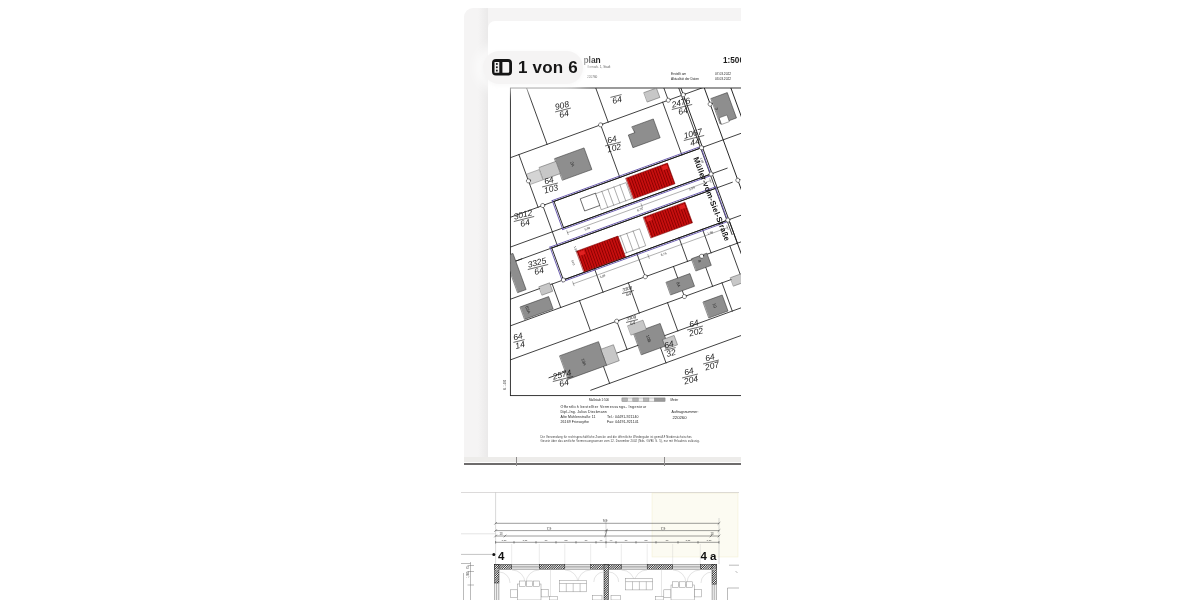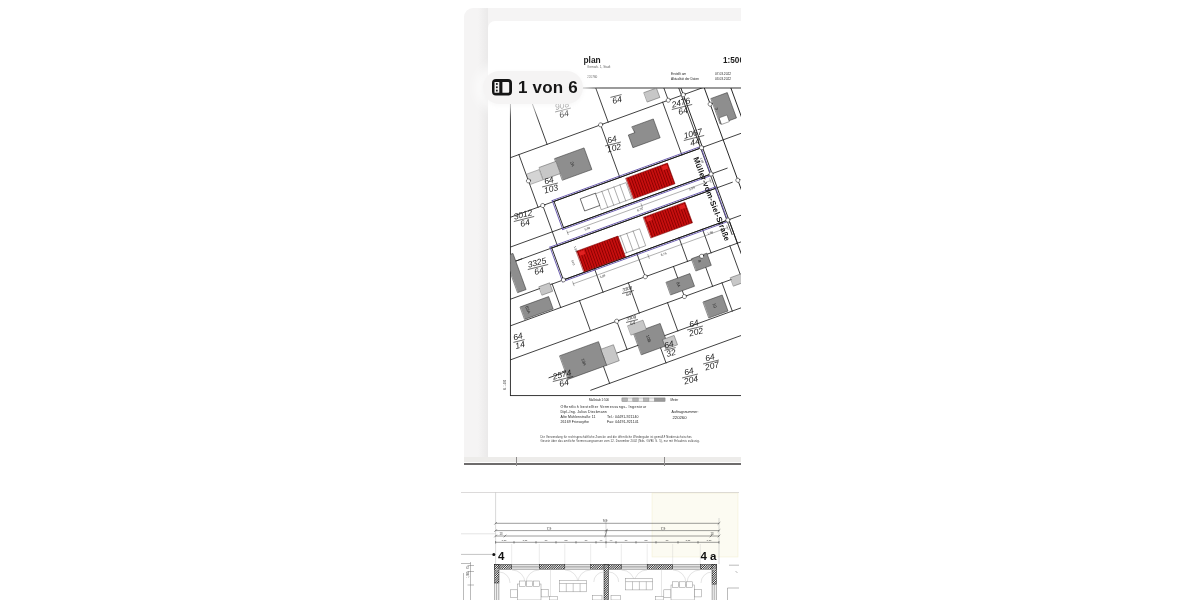--- a/index.html
+++ b/index.html
@@ -416,21 +416,21 @@
 </g>
 <text x="468.6" y="578" font-family="Liberation Sans, sans-serif" font-size="2.6" fill="#444" transform="rotate(-90 468.6 578)">1,985</text>
 <text x="468.6" y="569" font-family="Liberation Sans, sans-serif" font-size="2.6" fill="#444" transform="rotate(-90 468.6 569)">75</text>
 
 <g stroke="#777" stroke-width="0.5" fill="none">
 <path d="M729 565.2 H741 M735.5 571 L737.5 573 M727.5 588 H741 M727.5 588 V600 M739 576 h2"></path>
 </g>
 </g>
 </svg>
 
-<div class="abs" style="left:483px;top:51px;width:100px;height:33px;background:#f5f4f4;border-radius:17px;box-shadow:0 0 12px 7px rgba(255,255,255,0.8), 0 1px 4px rgba(0,0,0,0.10);display:flex;align-items:center;margin-top:20px;">
+<div class="abs" style="left:483px;top:51px;width:100px;height:33px;background:#f5f4f4;border-radius:17px;box-shadow:0 0 12px 7px rgba(255,255,255,0.8), 0 1px 4px rgba(0,0,0,0.10);display:flex;align-items:center;">
 
 <svg style="margin-left:9px" width="20" height="16.6" viewBox="0 0 20 16.6">
 <path d="M4 0 h12 a4 4 0 0 1 4 4 v8.6 a4 4 0 0 1 -4 4 h-12 a4 4 0 0 1 -4 -4 v-8.6 a4 4 0 0 1 4 -4 z
 M2.5 2.9 h4.8 v10.8 h-4.8 z
 M10.4 2.9 h5.8 a1 1 0 0 1 1 1 v8.8 a1 1 0 0 1 -1 1 h-5.8 z" fill="#151515" fill-rule="evenodd"></path>
 <rect x="3.95" y="4.1" width="1.75" height="1.75" fill="#151515"></rect>
 <rect x="3.95" y="7.4" width="1.75" height="1.75" fill="#151515"></rect>
 <rect x="3.95" y="10.7" width="1.75" height="1.75" fill="#151515"></rect>
 </svg>
 

